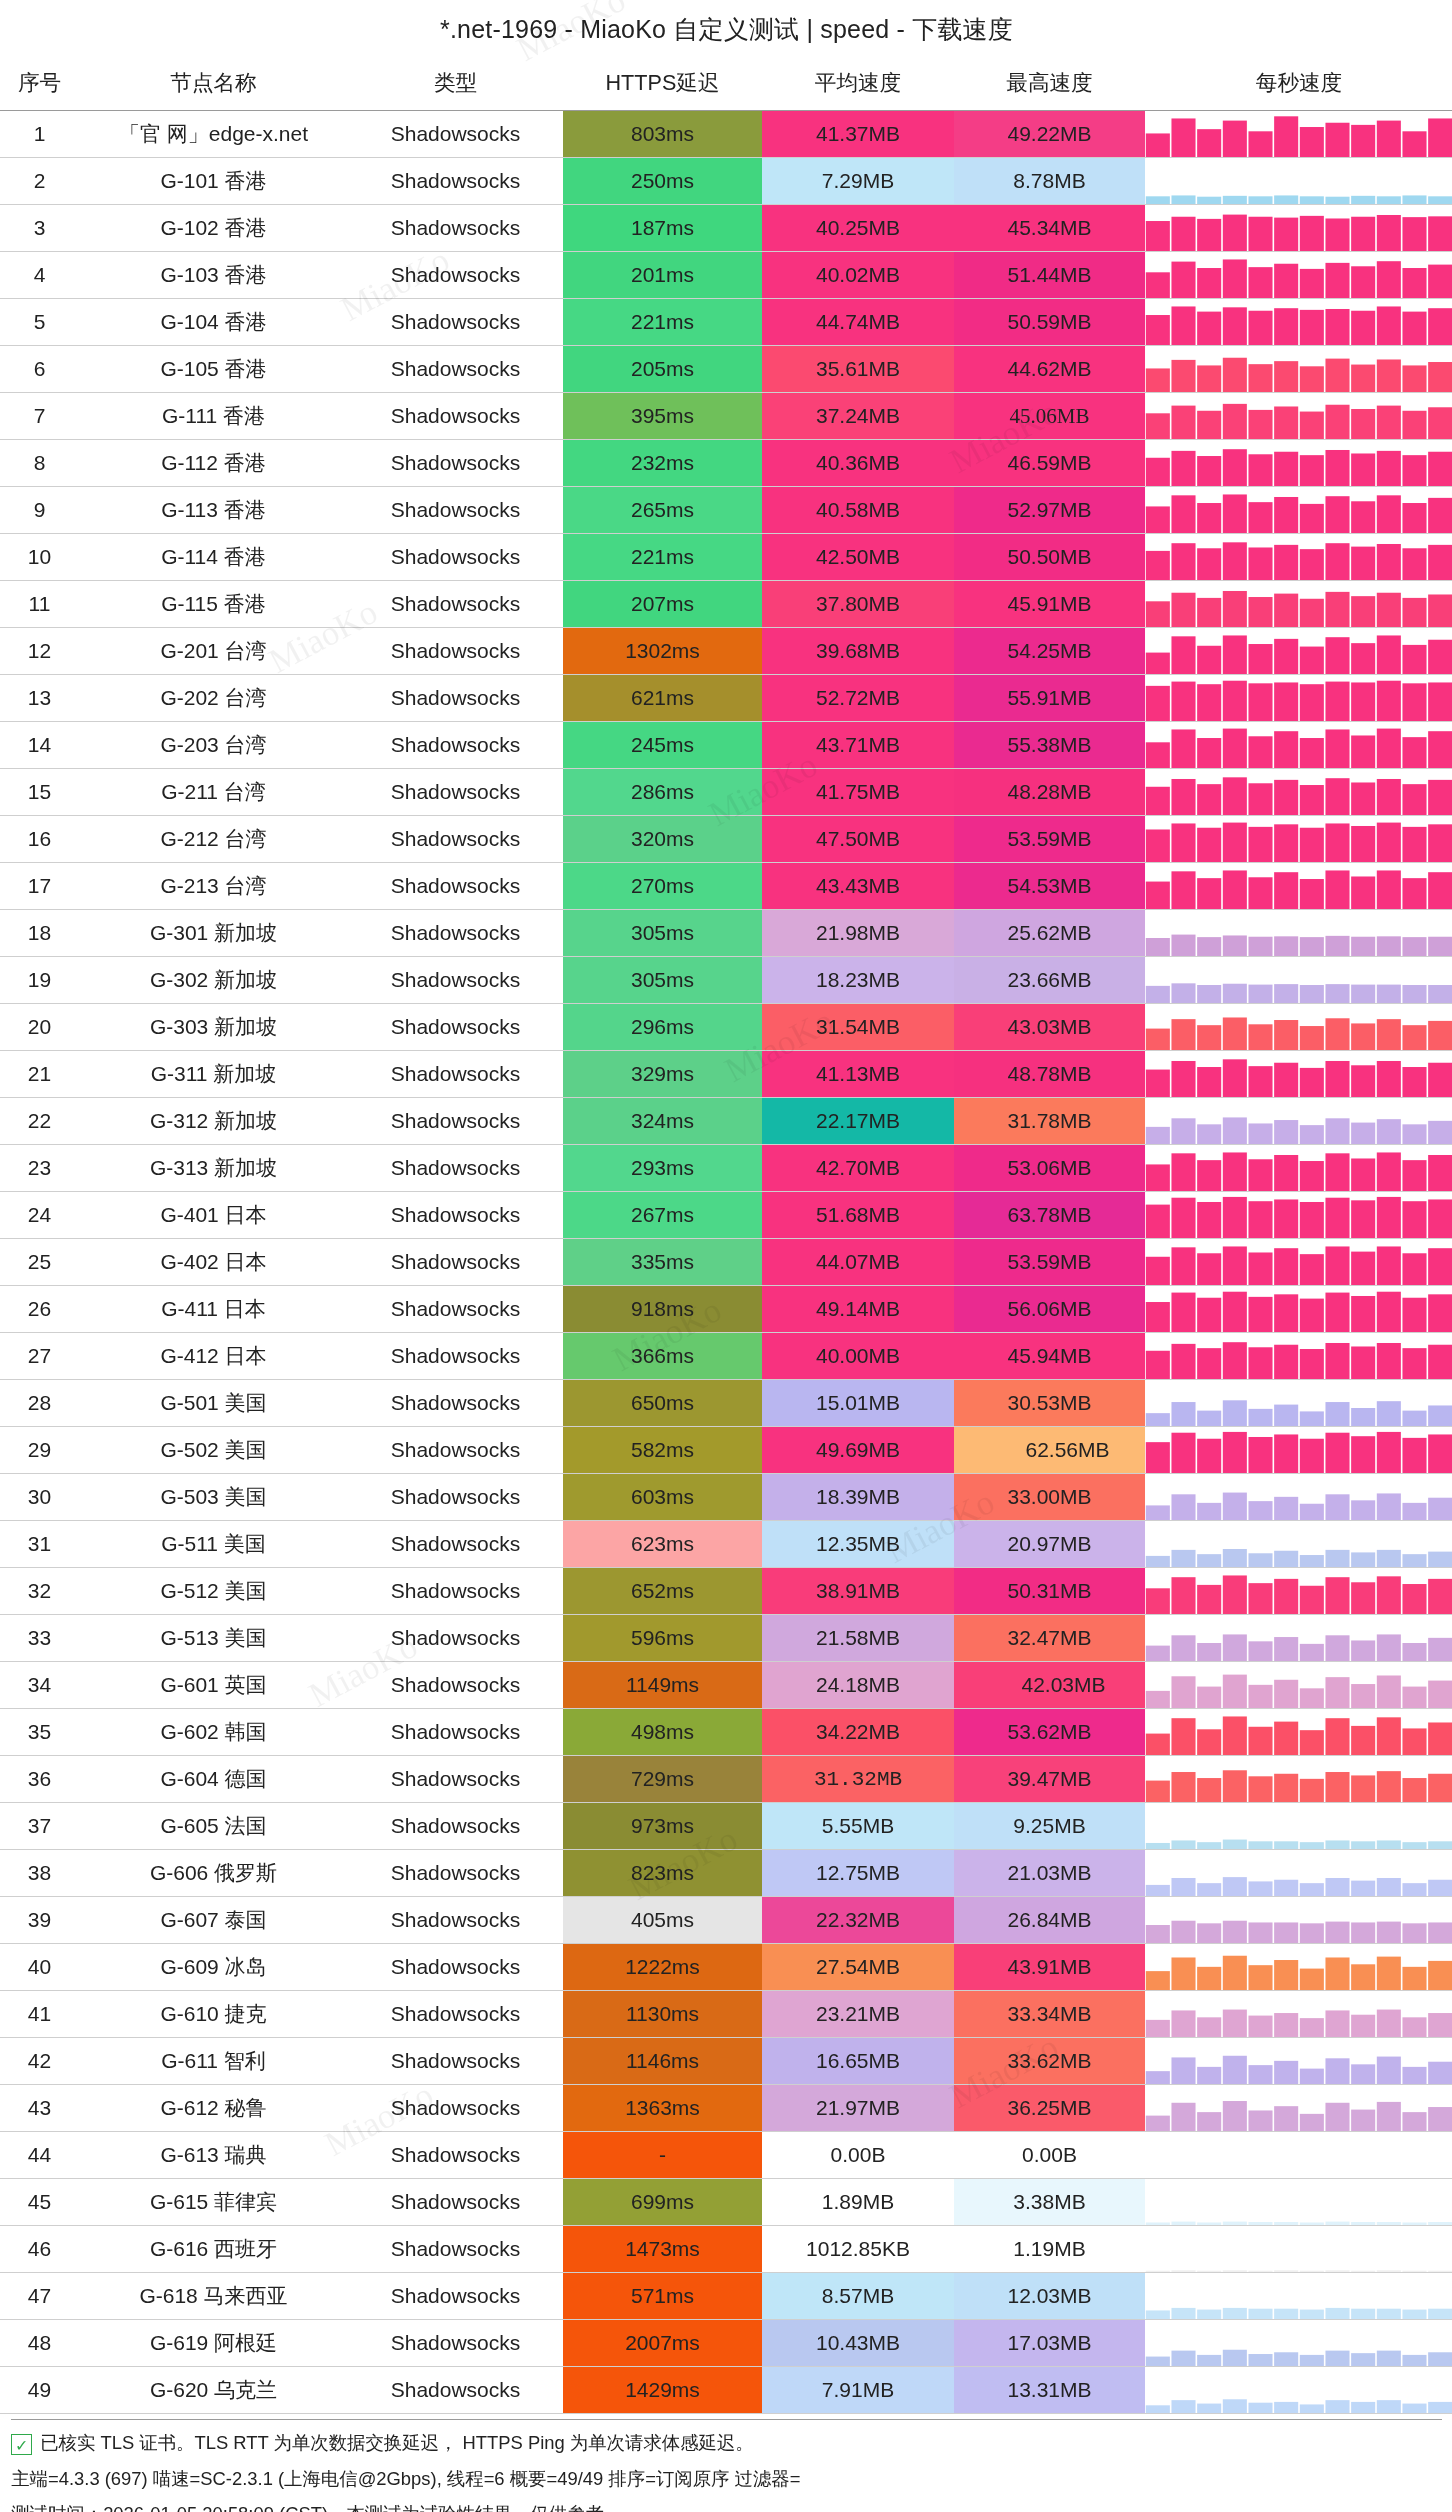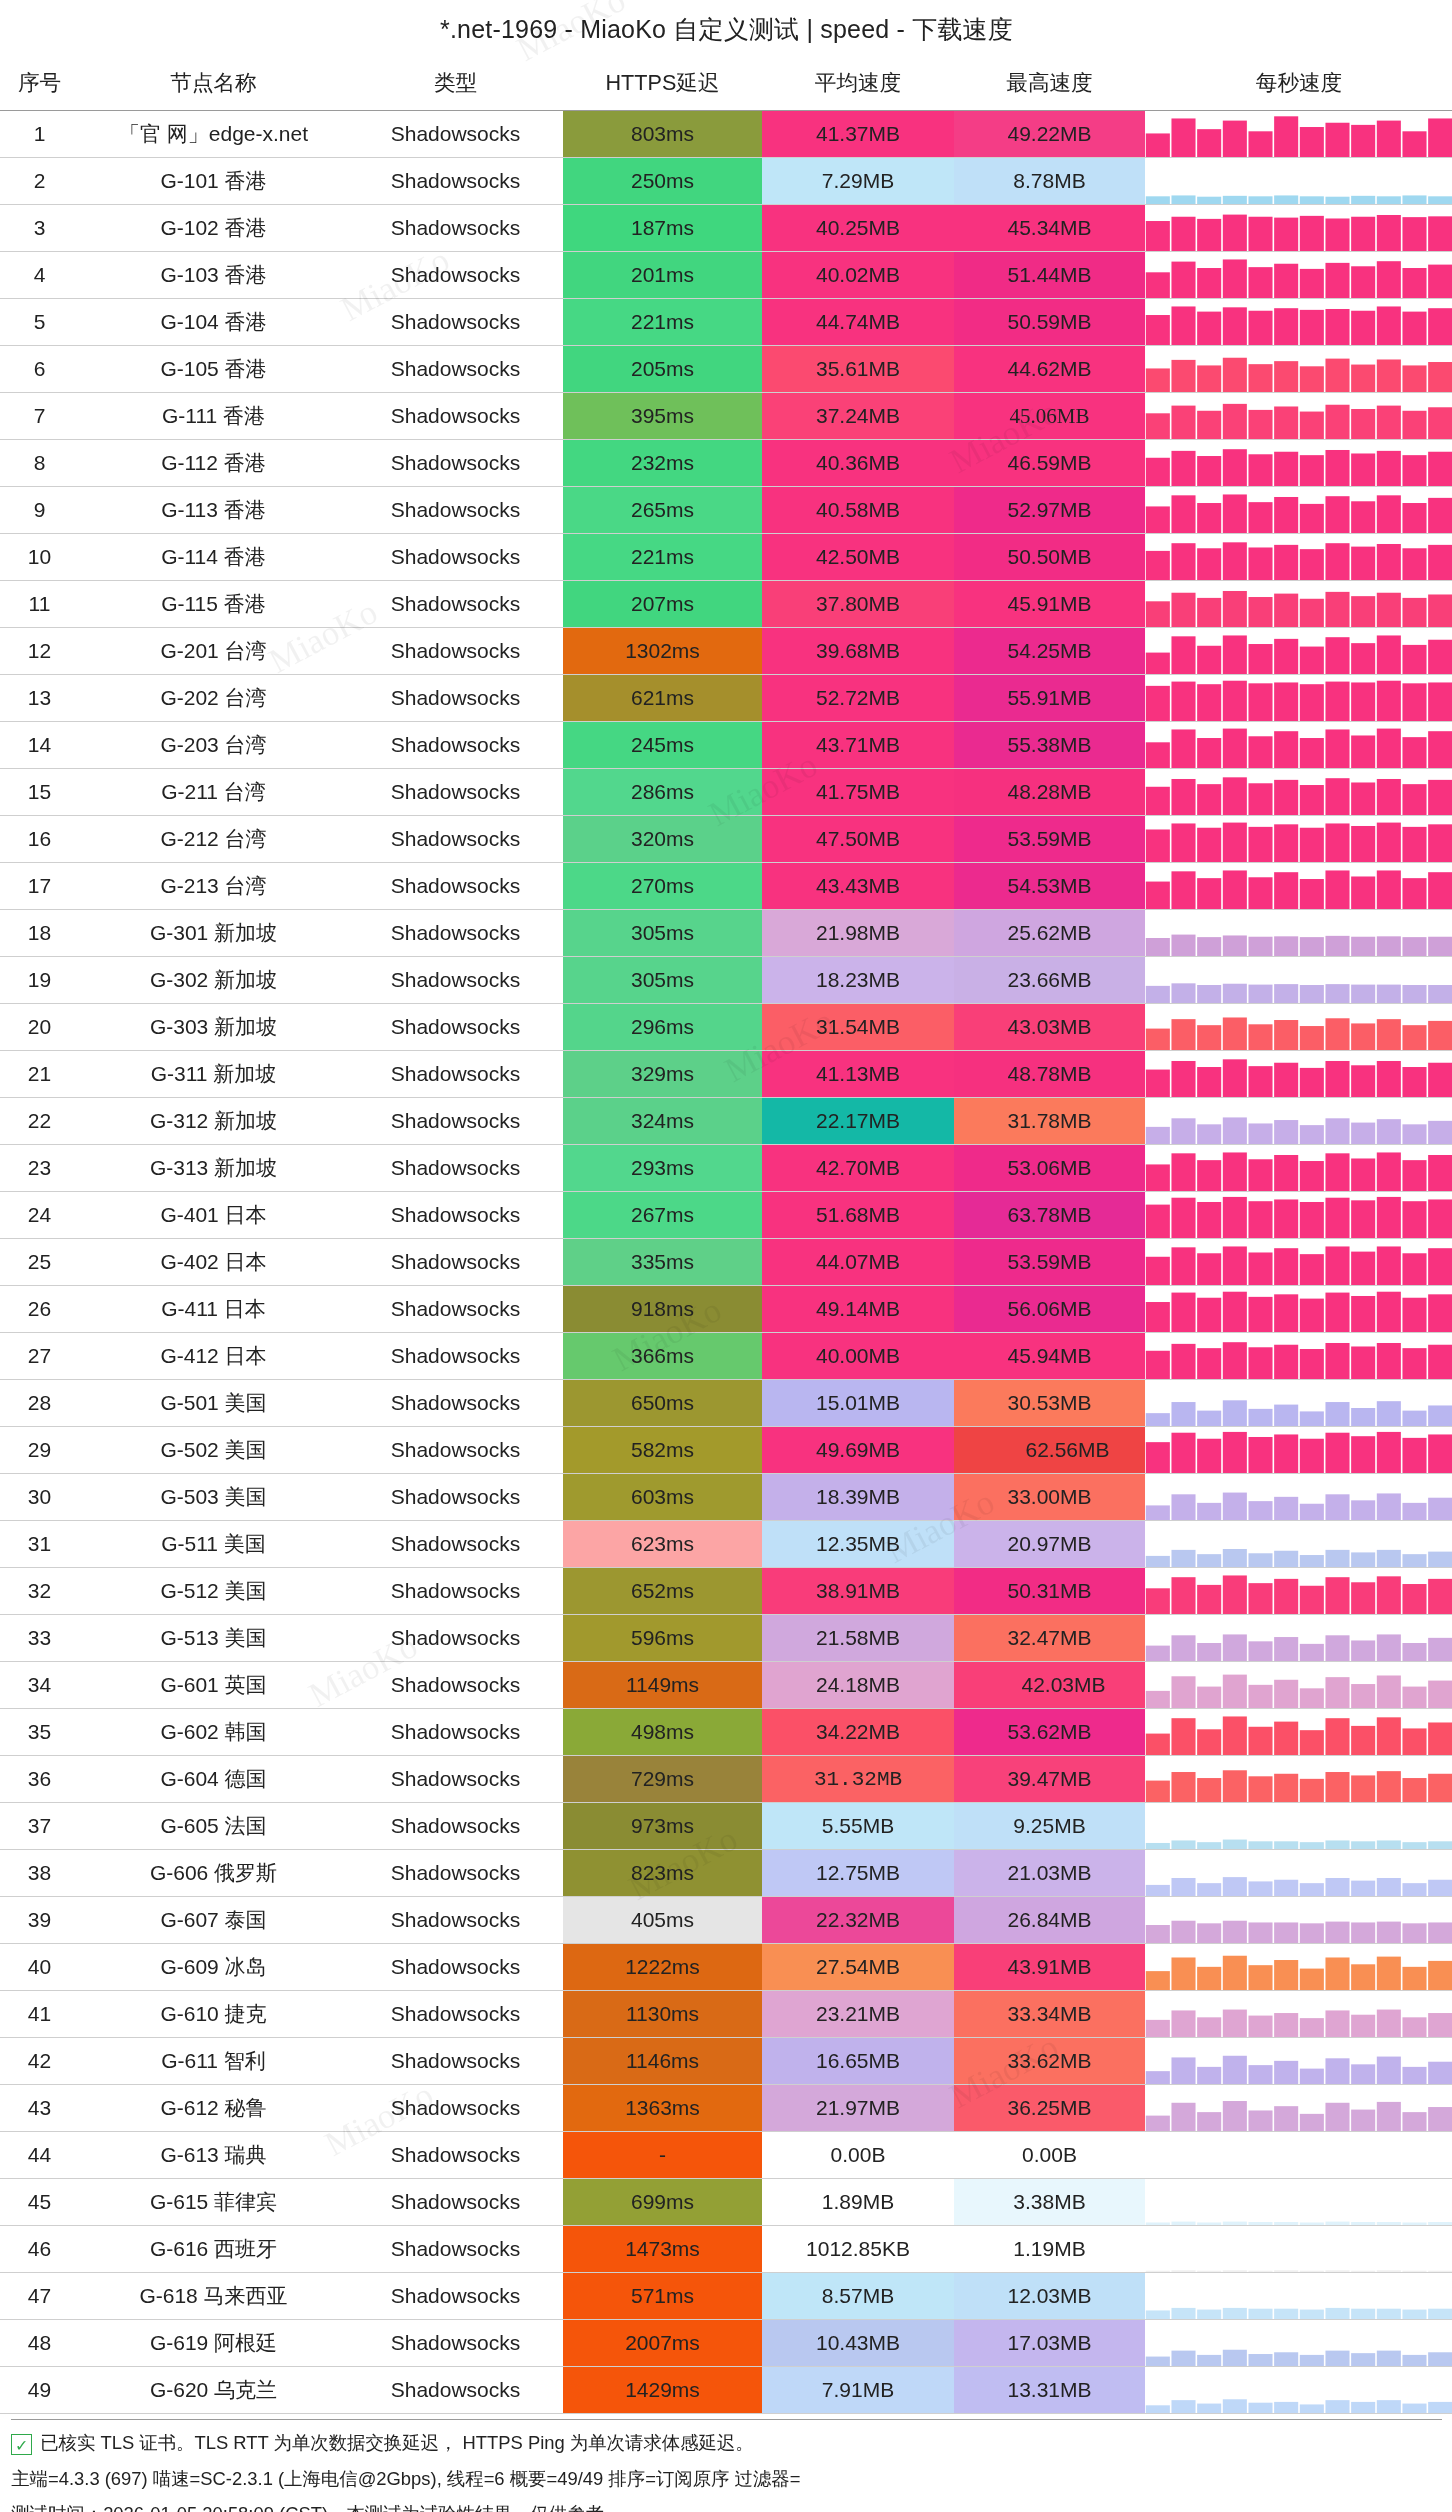--- a/index.html
+++ b/index.html
@@ -856,21 +856,21 @@
               </svg>
             </div>
           </td>
         </tr>
         <tr>
           <td class="idx">29</td>
           <td class="name">G-502 美国</td>
           <td class="type">Shadowsocks</td>
           <td class="lat" style="background: rgb(163, 154, 43);">582ms</td>
           <td class="avg" style="background: rgb(248, 50, 127);">49.69MB</td>
-          <td class="max" style="background: #ef4444; padding-left: 36px;">62.56MB</td>
+          <td class="max" style="background: #fdba74; padding-left: 36px;">62.56MB</td>
           <td class="spark">
             <div class="sparkwrap">
               <svg viewBox="0 0 384 58" preserveAspectRatio="none">
                 <rect x="1.0" y="19.1" width="30.0" height="38.9" fill="#f8327f"></rect>
                 <rect x="33.0" y="7.2" width="30.0" height="50.8" fill="#f8327f"></rect>
                 <rect x="65.0" y="14.8" width="30.0" height="43.2" fill="#f8327f"></rect>
                 <rect x="97.0" y="6.2" width="30.0" height="51.8" fill="#f8327f"></rect>
                 <rect x="129.0" y="12.6" width="30.0" height="45.4" fill="#f8327f"></rect>
                 <rect x="161.0" y="9.4" width="30.0" height="48.6" fill="#f8327f"></rect>
                 <rect x="193.0" y="14.8" width="30.0" height="43.2" fill="#f8327f"></rect>

